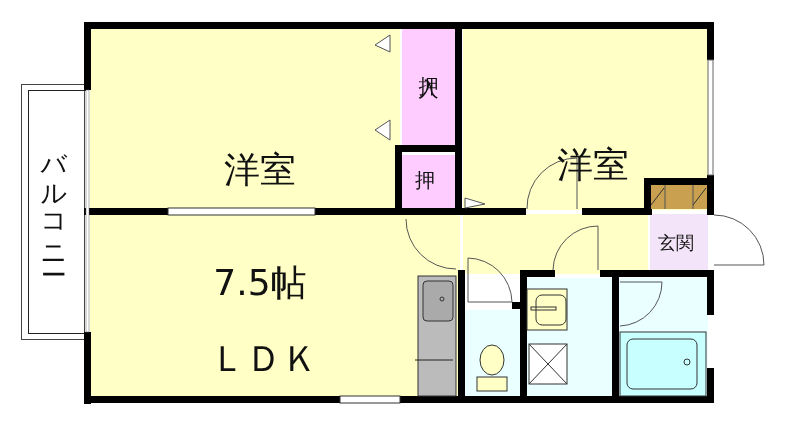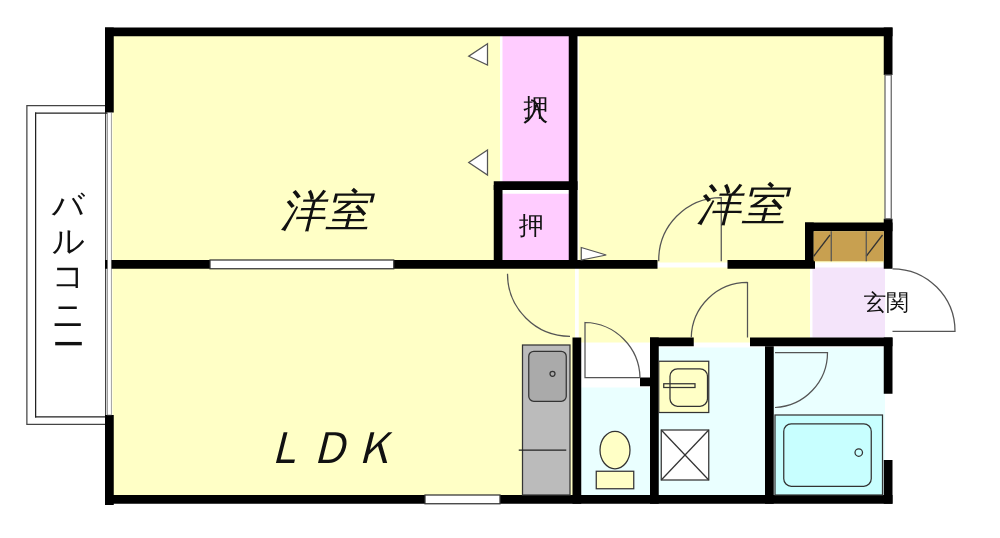--- a/index.html
+++ b/index.html
@@ -3,21 +3,21 @@
 <meta charset="utf-8">
 <style>
   html, body { margin: 0; padding: 0; background: #ffffff; }
   body { width: 800px; height: 430px; position: relative; overflow: hidden; font-family: "DejaVu Sans", sans-serif; }
   .abs { position: absolute; box-sizing: border-box; }
   .room-yellow { background: #ffffc6; }
   .room-pink { background: #ffccff; }
   .room-lav { background: #f4e4fa; }
   .room-blue { background: #eaffff; }
   .label { position: absolute; text-align: center; color: #111; line-height: 1.05; white-space: pre; }
-  .big { font-size: 36px; font-style: italic; }
+  .big { font-size: 36px; }
   .med { font-size: 20px; }
   .vert { writing-mode: vertical-rl; font-size: 28px; letter-spacing: 2px; }
   svg { position: absolute; left: 0; top: 0; }
 </style>
 </head>
 <body>
 
 <div class="abs room-yellow" style="left:90px;top:28px;width:310px;height:182px;"></div>
 <div class="abs room-yellow" style="left:463px;top:28px;width:245px;height:182px;"></div>
 <div class="abs room-yellow" style="left:90px;top:214px;width:370px;height:182px;"></div>
@@ -99,24 +99,25 @@
   <path d="M620 282 L662 282 A44 44 0 0 1 620 326" fill="none" stroke="#555"></path>
   <path d="M714 215 A50 50 0 0 1 764 265 L714 265" fill="none" stroke="#555"></path>
 
   <polygon points="390,35 375,45 390,52" fill="#fff" stroke="#555"></polygon>
   <polygon points="390,120 375,130 390,140" fill="#fff" stroke="#555"></polygon>
   <polygon points="465,198 485,204 465,208" fill="#fff" stroke="#555"></polygon>
 </svg>
 
 <div class="label big" style="left:200px;top:75px;width:120px;">
   <div>洋室</div>
+  <div>7.5帖</div>
 </div>
 <div class="label big" style="left:548px;top:70px;width:90px;">
   <div>洋室</div>
 </div>
 <div class="label big" style="left:210px;top:264px;width:120px;text-align:left;">
   <div>ＬＤＫ</div>
   
 </div>
 <div class="label med vert" style="left:418px;top:60px;font-size:20px;">押入</div>
 <div class="label med" style="left:415px;top:170px;">押</div>
-<div class="label med" style="left:691px;top:234px;font-size:18px;">玄関</div>
+<div class="label med" style="left:658px;top:234px;font-size:18px;">玄関</div>
 <div class="label vert" style="left:40px;top:135px;font-size:26px;">バルコニー</div>
 
 </body></html>

